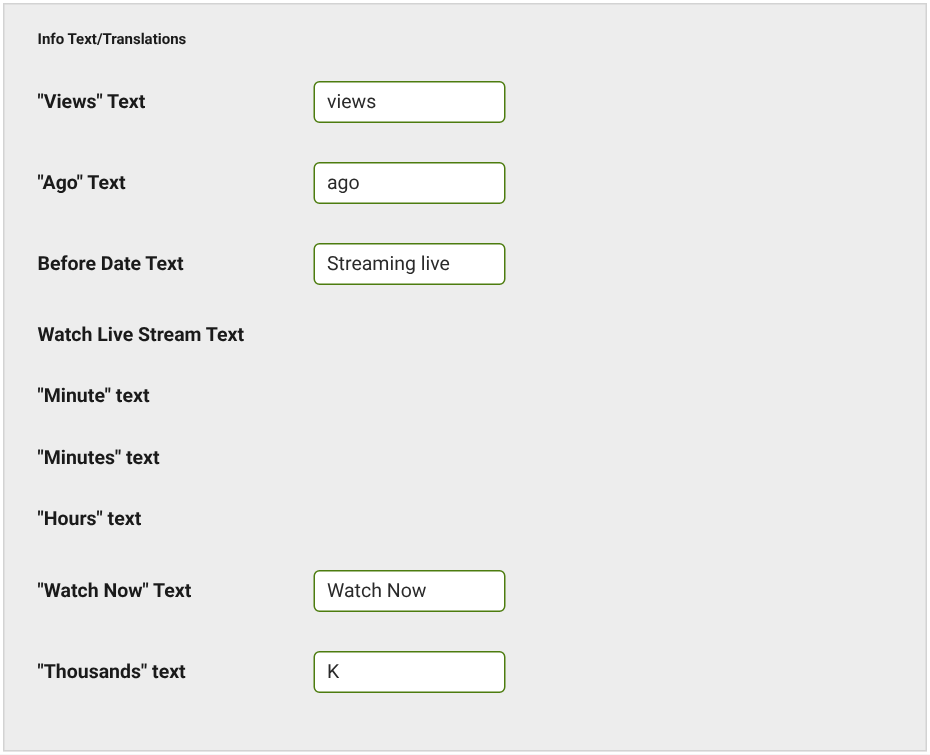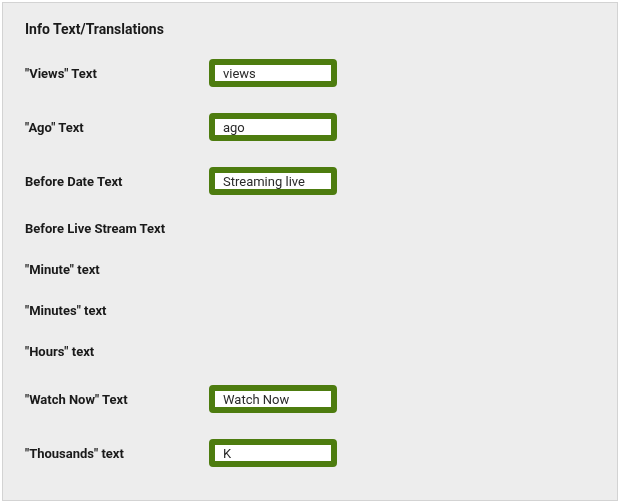--- a/index.html
+++ b/index.html
@@ -9,41 +9,41 @@
       padding: 2px;
     }
     .panel {
       width: 616px;
       height: 499px;
       background: #ededed;
       border: 1px solid #d3d3d3;
       padding: 18px 22px 0 22px;
     }
     .section-title {
-      font-size: 14px;
+      font-size: 10px;
       font-weight: 700;
       color: #1a1a1a;
       margin-bottom: 22px;
     }
     .form-row {
       display: flex;
       align-items: center;
       margin-bottom: 26px;
     }
     .form-label {
       width: 184px;
       font-size: 13px;
       font-weight: 700;
       color: #1a1a1a;
       flex-shrink: 0;
     }
     .form-input {
       width: 128px;
       height: 28px;
-      border: 6px solid #4d7c0f;
+      border: 1px solid #4d7c0f;
       border-radius: 4px;
       background: #ffffff;
       padding: 0 8px;
       font-size: 13px;
       color: #2a2a2a;
       font-family: inherit;
       outline: none;
     }
   </style>
 </head>
@@ -62,21 +62,21 @@
     <div class="form-label">"Ago" Text</div>
     <input class="form-input" type="text" value="ago" style="">
   </div>
 
   <div class="form-row">
     <div class="form-label">Before Date Text</div>
     <input class="form-input" type="text" value="Streaming live" style="">
   </div>
 
   <div class="form-row">
-    <div class="form-label">Before Live Stream Text</div>
+    <div class="form-label">Watch Live Stream Text</div>
   </div>
 
   <div class="form-row">
     <div class="form-label">"Minute" text</div>
   </div>
 
   <div class="form-row">
     <div class="form-label">"Minutes" text</div>
   </div>
 

